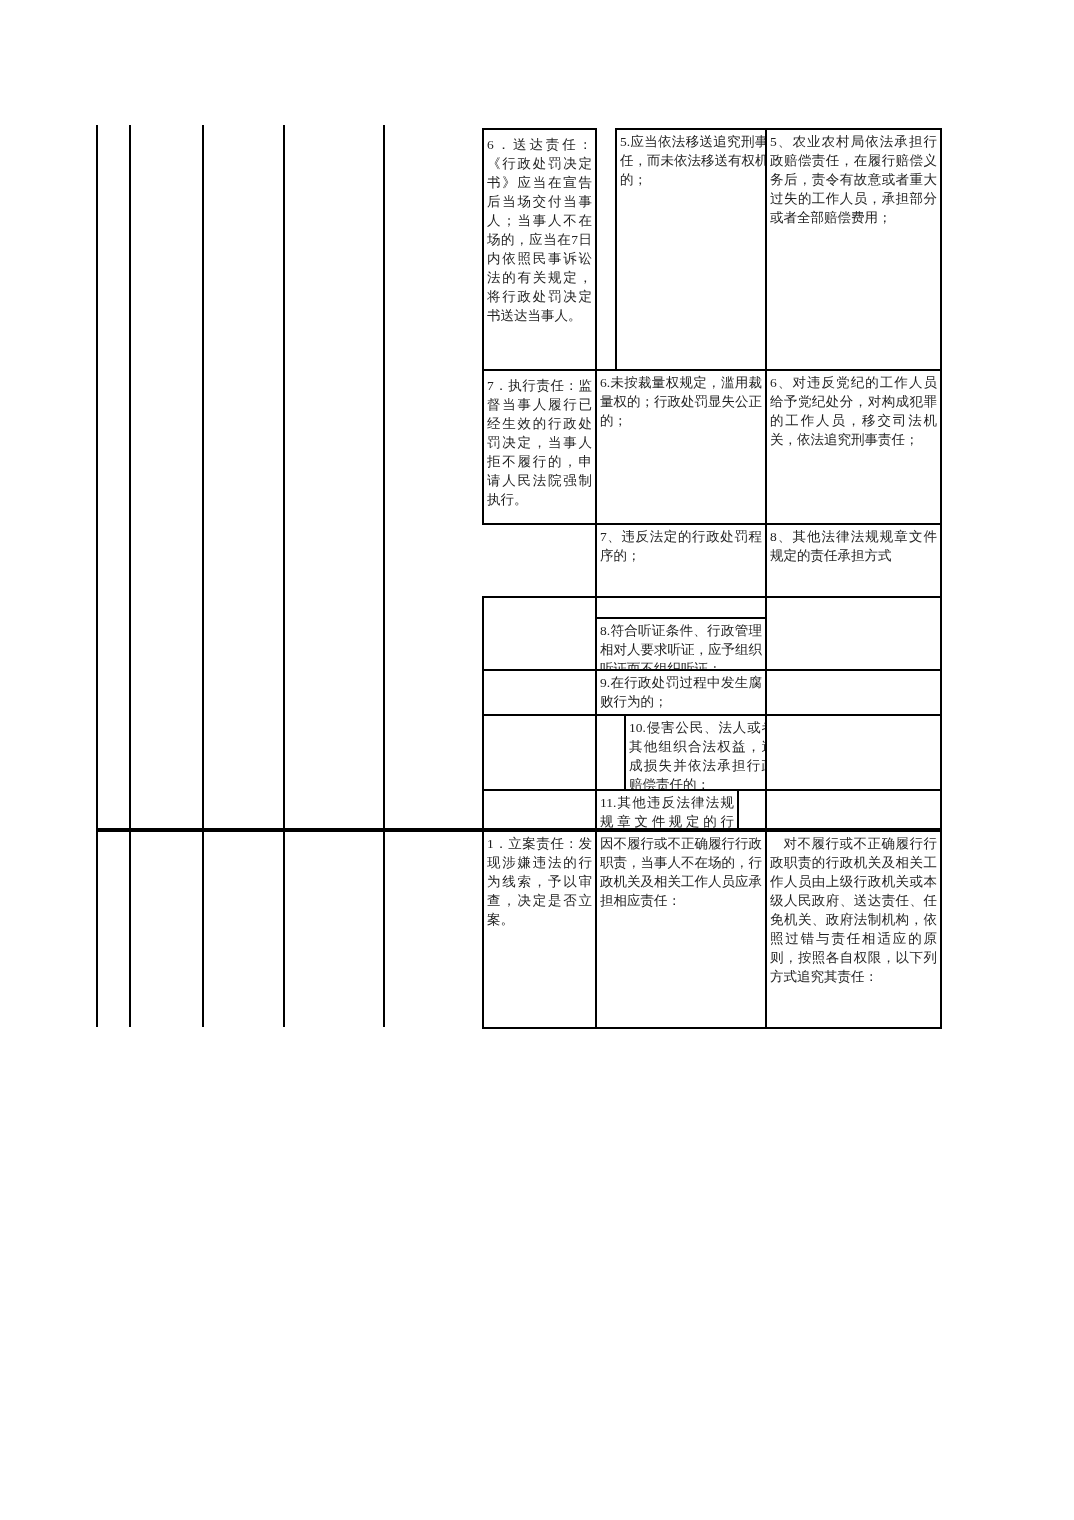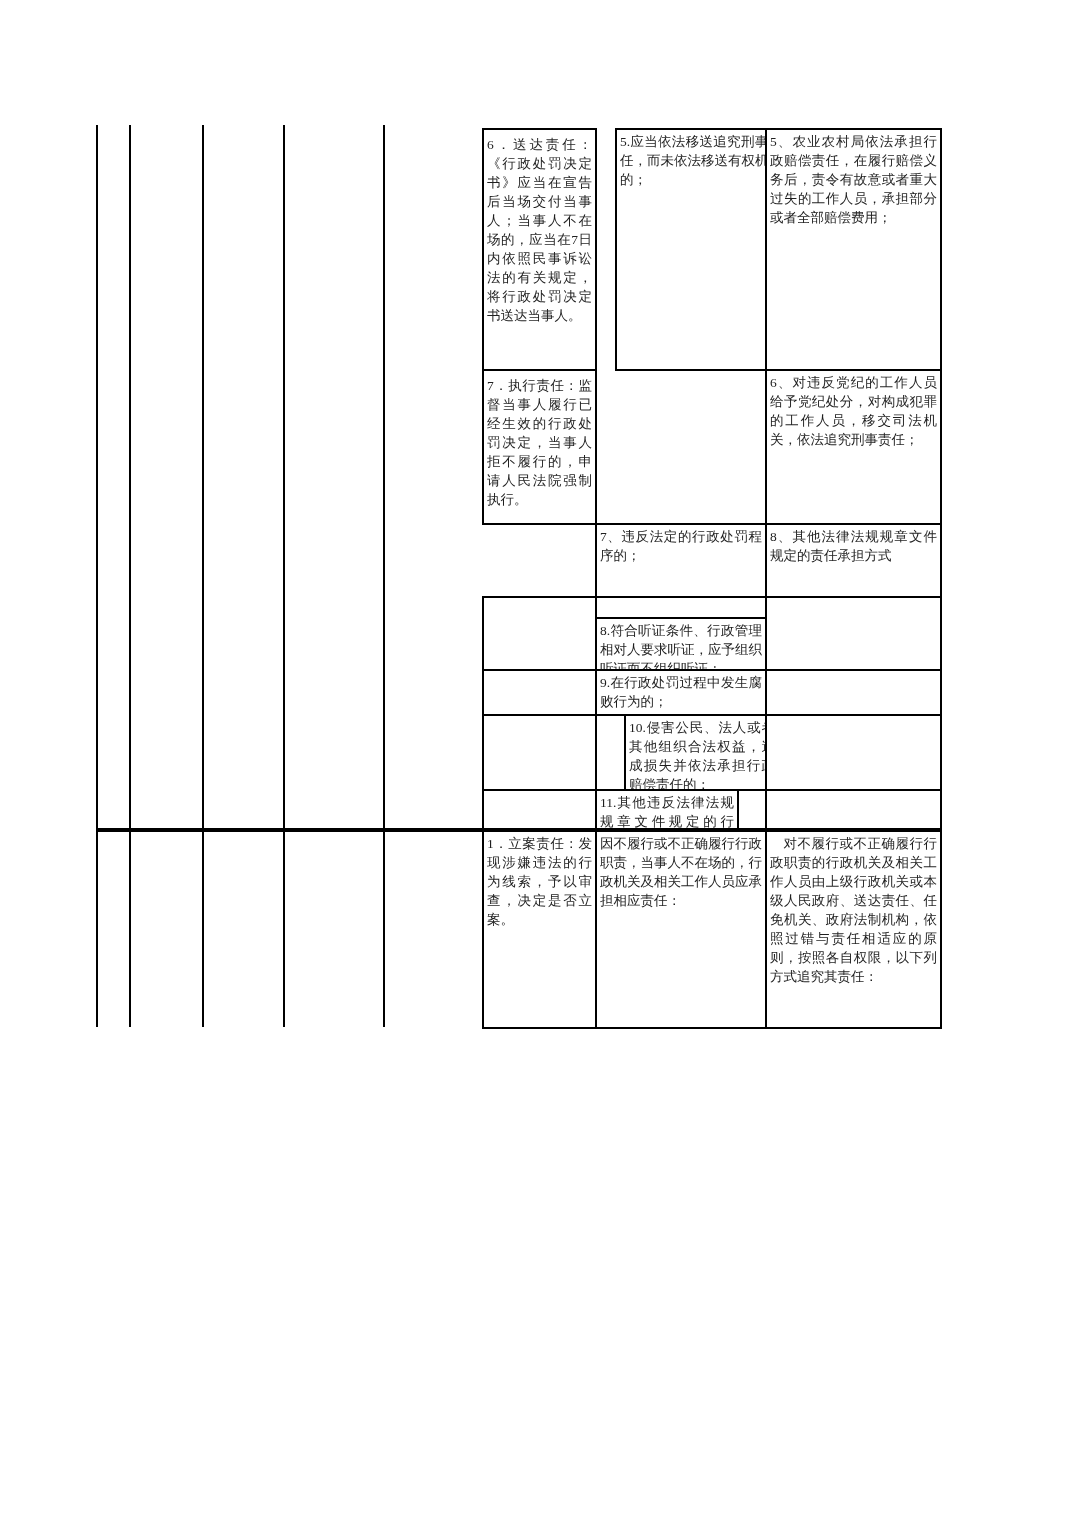--- a/index.html
+++ b/index.html
@@ -69,20 +69,23 @@
     <div class="cell" style="left:519px;top:3px;width:172px;height:243px">
       <div class="txt">5.应当依法移送追究刑事责任，而未依法移送有权机关的；</div>
     </div>
     <div class="cell" style="left:669px;top:3px;width:177px;height:243px">
       <div class="txt">5、农业农村局依法承担行政赔偿责任，在履行赔偿义务后，责令有故意或者重大过失的工作人员，承担部分或者全部赔偿费用；</div>
     </div>
 
     <div class="cell fill" style="left:386px;top:244px;width:115px;height:156px">
       <div class="txt">7．执行责任：监督当事人履行已经生效的行政处罚决定，当事人拒不履行的，申请人民法院强制执行。</div>
     </div>
+    <div class="cell" style="left:499px;top:244px;width:172px;height:156px">
+      <div class="txt">6.未按裁量权规定，滥用裁量权的；行政处罚显失公正的；</div>
+    </div>
     <div class="cell" style="left:669px;top:244px;width:177px;height:156px">
       <div class="txt">6、对违反党纪的工作人员给予党纪处分，对构成犯罪的工作人员，移交司法机关，依法追究刑事责任；</div>
     </div>
 
     <div class="cell" style="left:499px;top:398px;width:172px;height:75px">
       <div class="txt">7、违反法定的行政处罚程序的；</div>
     </div>
     <div class="cell" style="left:669px;top:398px;width:177px;height:75px">
       <div class="txt">8、其他法律法规规章文件规定的责任承担方式</div>
     </div>

